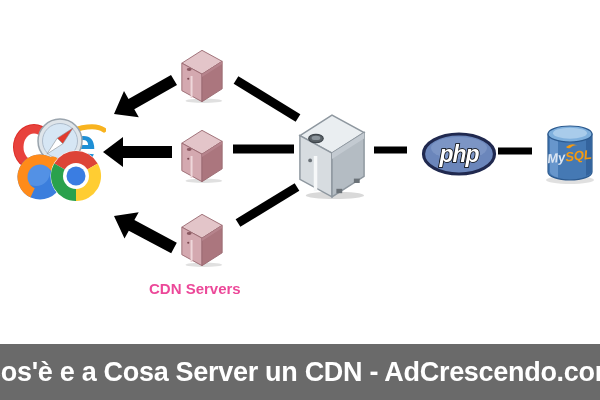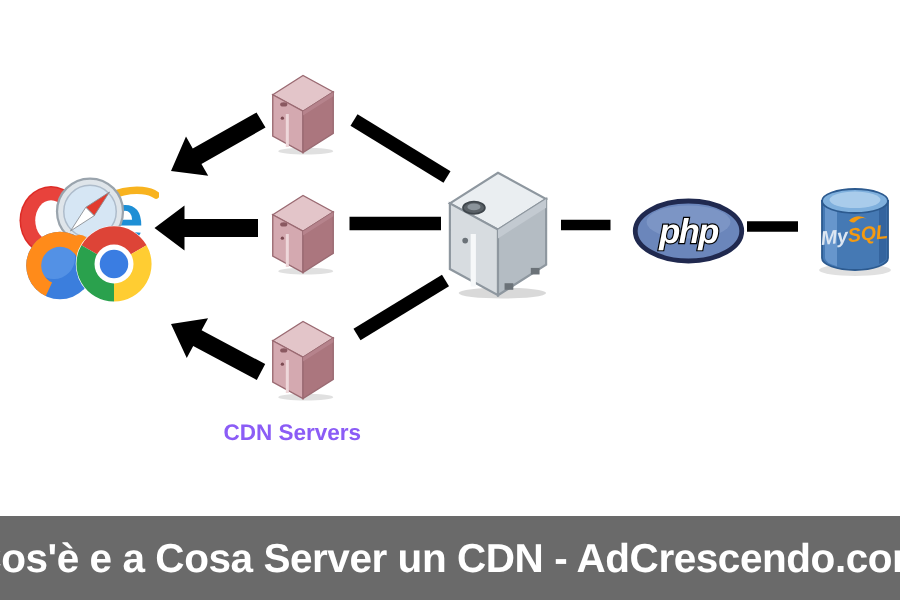--- a/index.html
+++ b/index.html
@@ -9,21 +9,21 @@
     background:#ffffff;
     overflow:hidden;
   }
   #stage{
     position:relative;width:600px;height:400px;background:#ffffff;
   }
   .abs{position:absolute;}
   #connectors{left:0;top:0;width:600px;height:400px;pointer-events:none;}
   #cdn-label{
     left:149px;top:280px;width:110px;
-    color:#8b5cf6;font-weight:bold;font-size:15px;letter-spacing:0px;
+    color:#ec4899;font-weight:bold;font-size:15px;letter-spacing:0px;
   }
   #banner{
     left:0;bottom:0;width:600px;height:56px;
     background:#6a6a6a;
     display:flex;align-items:center;justify-content:center;
   }
   #banner .title{
     color:#ffffff;font-size:27px;font-weight:bold;letter-spacing:-0.3px;
     white-space:nowrap;
   }

